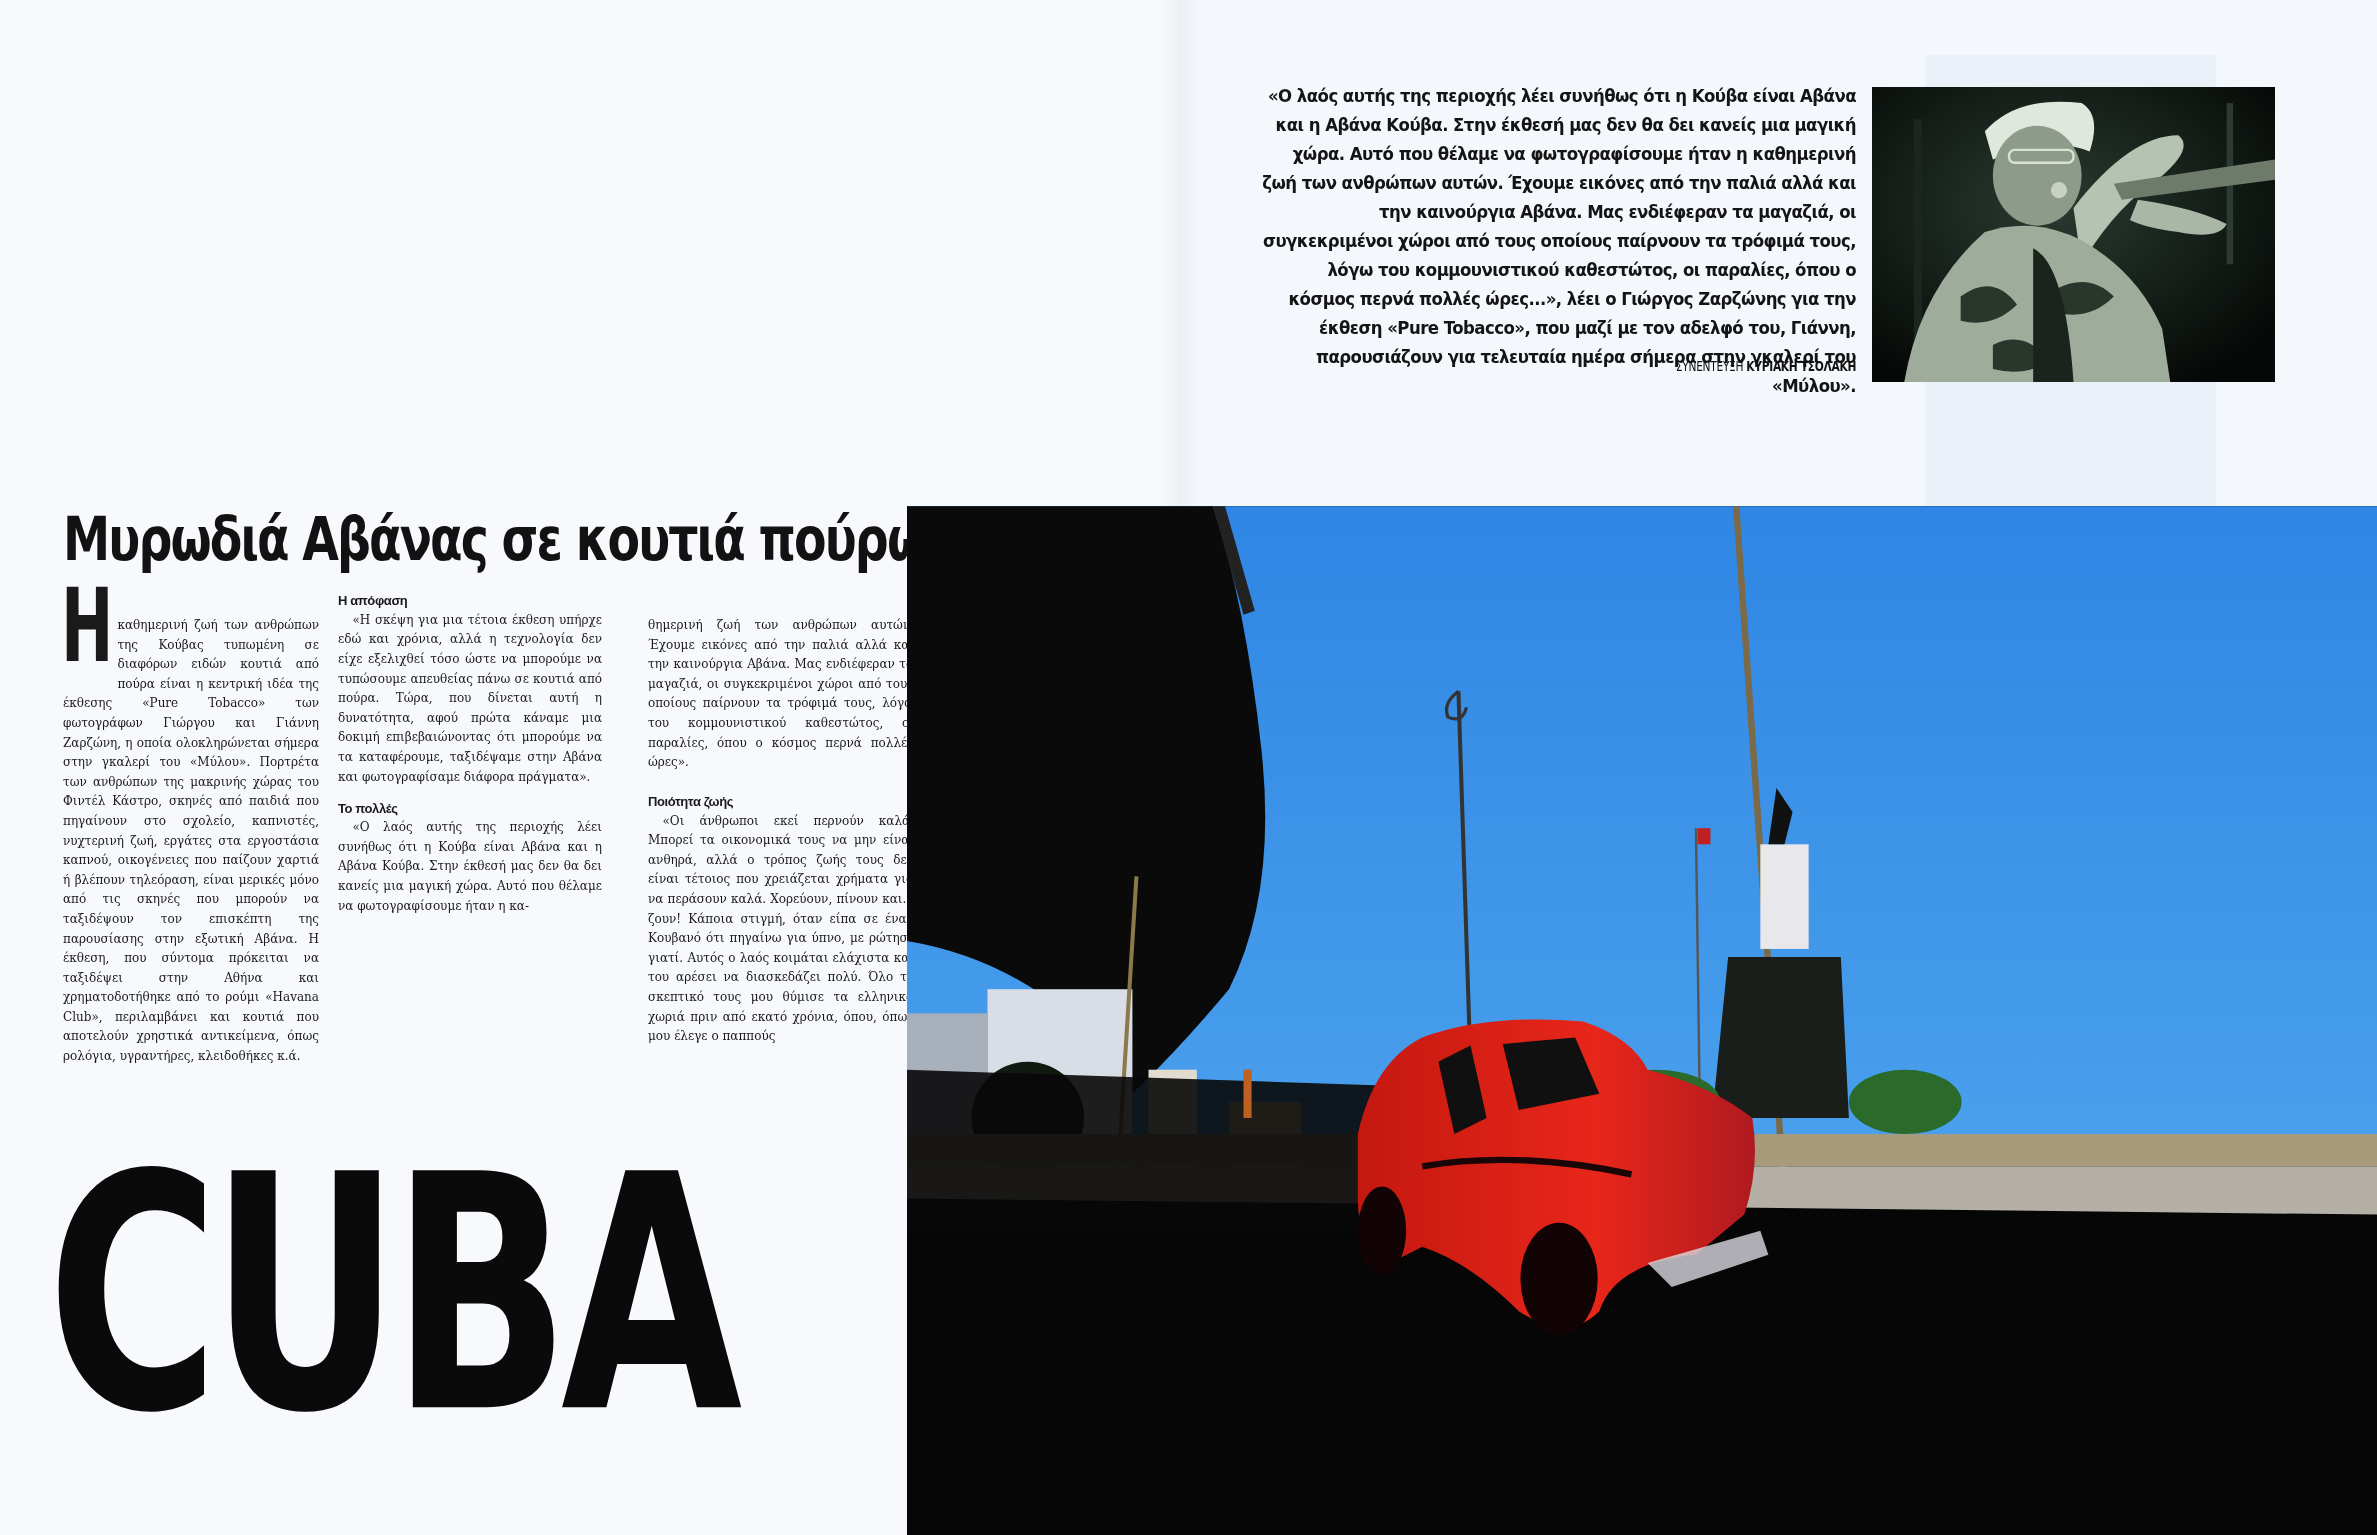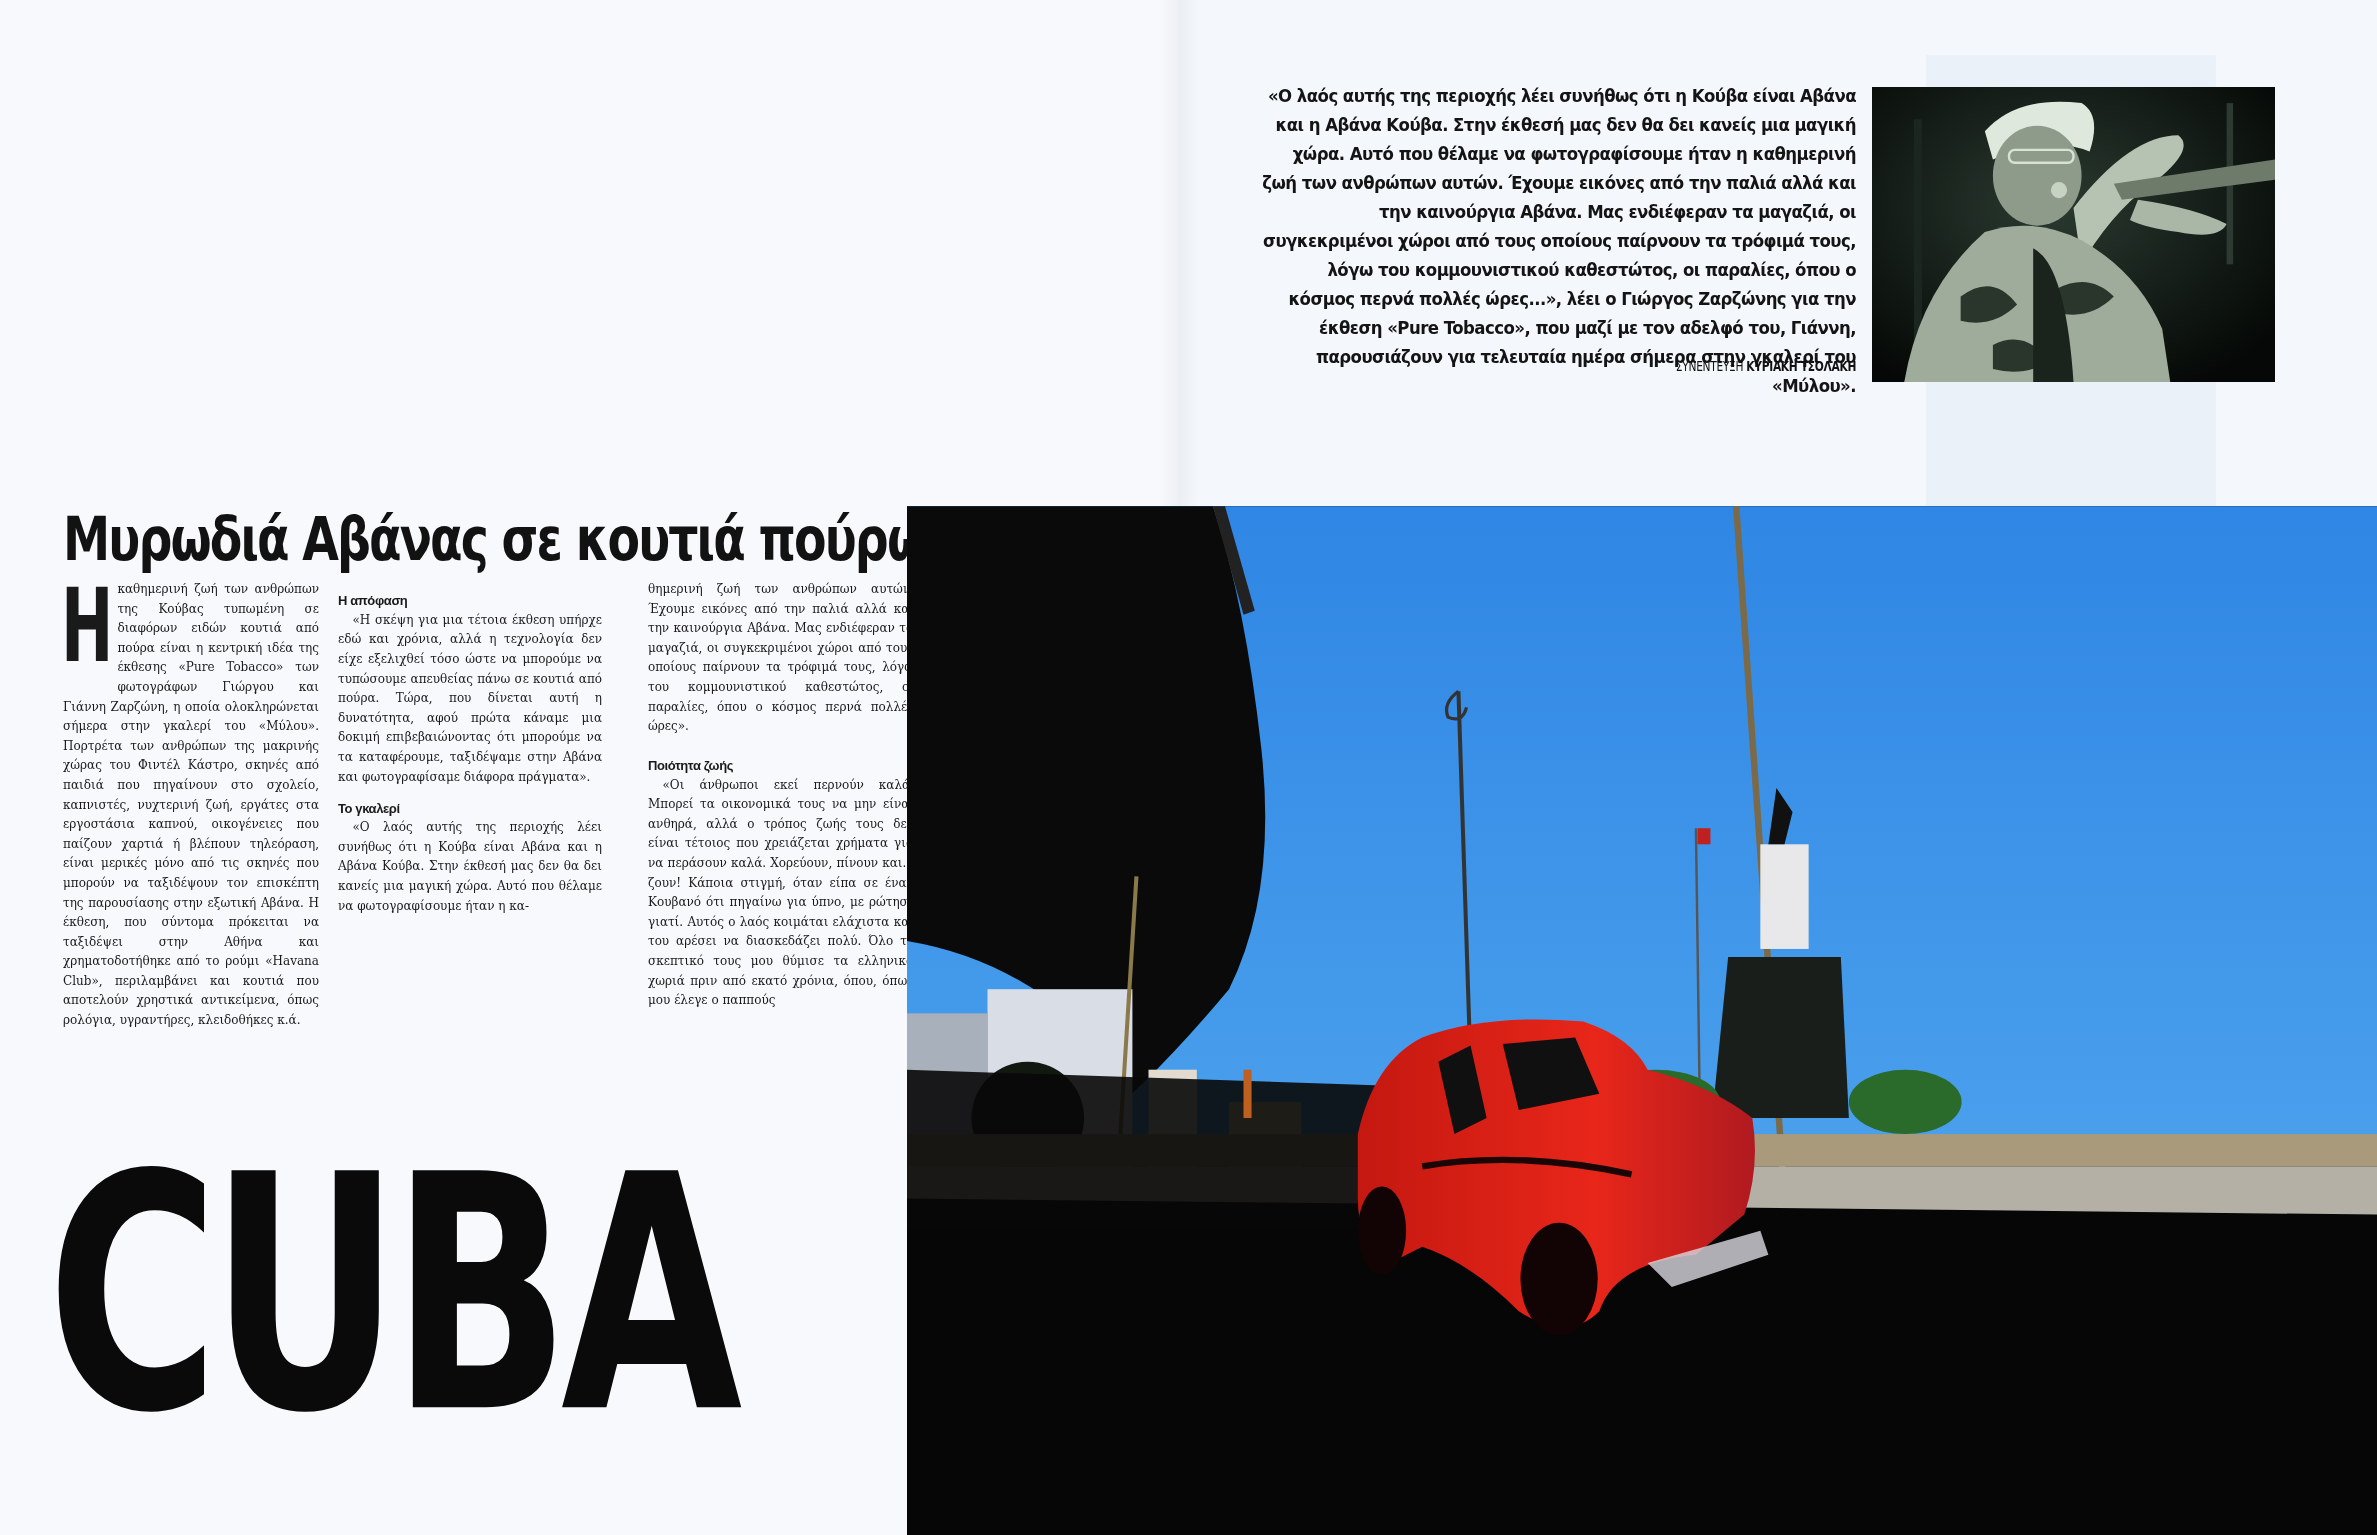--- a/index.html
+++ b/index.html
@@ -31,21 +31,21 @@
     font-family: "DejaVu Sans", sans-serif; font-weight: bold; font-size: 60px; letter-spacing: -2.4px;
     transform: scaleX(0.79); transform-origin: left top; color: #121212; }
 
   
   .col { position: absolute; top: 580px; font-size: 12px; line-height: 19.6px; color: #1a1a1a;
     text-align: justify; hyphens: manual; }
   .col-1 { left: 63px; width: 256px; }
   .col-2 { left: 338px; width: 264px; }
   .col-3 { left: 648px; width: 266px; }
   .col p { margin: 0; text-indent: 14.5px; }
-  .col p.noindent { text-indent: 0; }
+  .col p.noindent { text-indent: 0; margin-top: 36px; }
   .col h3 { margin: 11.3px 0 0 0; font-family: Liberation Sans, sans-serif; font-weight: bold; font-size: 13px;
     line-height: 19.6px; letter-spacing: -0.4px; }
   .col-3 h3 { margin-top: 19.3px; }
   .dropcap { float: left; font-family: "DejaVu Sans", sans-serif; font-weight: bold; font-size: 101px; line-height: 87px;
     margin: 3.2px 8px 0 -1.6px; height: 95px; transform: scaleX(0.62); transform-origin: left top; width: 48px; }
 
   
   .cuba { position: absolute; left: 47px; top: 1132px; margin: 0; font-family: "DejaVu Sans", sans-serif;
     font-weight: bold; font-size: 378px; line-height: 1; letter-spacing: -14.5px; color: #0a0a0a;
     transform: scaleX(0.62) scaleY(0.86); transform-origin: left top; white-space: nowrap; }
@@ -99,21 +99,21 @@
 <h1 class="headline">Μυρωδιά Αβάνας σε κουτιά πούρων</h1>
 
 <div class="col col-1">
   <span class="dropcap">Η</span>
   <p class="noindent">καθημερινή ζωή των ανθρώπων της Κούβας τυπωμένη σε διαφόρων ειδών κουτιά από πούρα είναι η κεντρική ιδέα της έκθεσης «Pure Tobacco» των φωτογράφων Γιώργου και Γιάννη Ζαρζώνη, η οποία ολοκληρώνεται σήμερα στην γκαλερί του «Μύλου». Πορτρέτα των ανθρώπων της μακρινής χώρας του Φιντέλ Κάστρο, σκηνές από παιδιά που πηγαίνουν στο σχολείο, καπνιστές, νυχτερινή ζωή, εργάτες στα εργοστάσια καπνού, οικογένειες που παίζουν χαρτιά ή βλέπουν τηλεόραση, είναι μερικές μόνο από τις σκηνές που μπορούν να ταξιδέψουν τον επισκέπτη της παρουσίασης στην εξωτική Αβάνα. Η έκθεση, που σύντομα πρόκειται να ταξιδέψει στην Αθήνα και χρηματοδοτήθηκε από το ρούμι «Havana Club», περιλαμβάνει και κουτιά που αποτελούν χρηστικά αντικείμενα, όπως ρολόγια, υγραντήρες, κλειδοθήκες κ.ά.</p>
 </div>
 
 <div class="col col-2">
   <h3>Η απόφαση</h3>
   <p>«Η σκέψη για μια τέτοια έκθεση υπήρχε εδώ και χρόνια, αλλά η τεχνολογία δεν είχε εξελιχθεί τόσο ώστε να μπορούμε να τυπώσουμε απευθείας πάνω σε κουτιά από πούρα. Τώρα, που δίνεται αυτή η δυνατότητα, αφού πρώτα κάναμε μια δοκιμή επιβεβαιώνοντας ότι μπορούμε να τα καταφέρουμε, ταξιδέψαμε στην Αβάνα και φωτογραφίσαμε διάφορα πράγματα».</p>
-  <h3>Το γκαλερί</h3>
+  <h3>Το πολλές</h3>
   <p>«Ο λαός αυτής της περιοχής λέει συνήθως ότι η Κούβα είναι Αβάνα και η Αβάνα Κούβα. Στην έκθεσή μας δεν θα δει κανείς μια μαγική χώρα. Αυτό που θέλαμε να φωτογραφίσουμε ήταν η κα-</p>
 </div>
 
 <div class="col col-3">
   <p class="noindent">θημερινή ζωή των ανθρώπων αυτών. Έχουμε εικόνες από την παλιά αλλά και την καινούργια Αβάνα. Μας ενδιέφεραν τα μαγαζιά, οι συγκεκριμένοι χώροι από τους οποίους παίρνουν τα τρόφιμά τους, λόγω του κομμουνιστικού καθεστώτος, οι παραλίες, όπου ο κόσμος περνά πολλές ώρες».</p>
   <h3>Ποιότητα ζωής</h3>
   <p>«Οι άνθρωποι εκεί περνούν καλά. Μπορεί τα οικονομικά τους να μην είναι ανθηρά, αλλά ο τρόπος ζωής τους δεν είναι τέτοιος που χρειάζεται χρήματα για να περάσουν καλά. Χορεύουν, πίνουν και... ζουν! Κάποια στιγμή, όταν είπα σε έναν Κουβανό ότι πηγαίνω για ύπνο, με ρώτησε γιατί. Αυτός ο λαός κοιμάται ελάχιστα και του αρέσει να διασκεδάζει πολύ. Όλο το σκεπτικό τους μου θύμισε τα ελληνικά χωριά πριν από εκατό χρόνια, όπου, όπως μου έλεγε ο παππούς</p>
 </div>
 
 <div class="cuba">CUBA</div>

